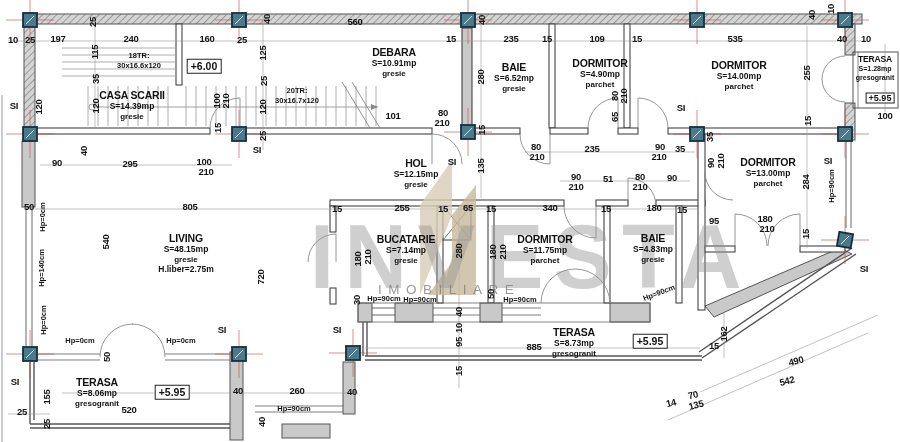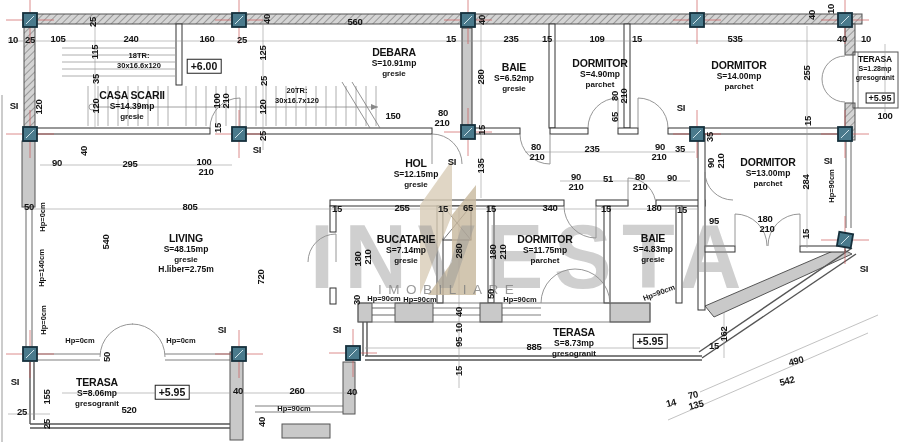--- a/index.html
+++ b/index.html
@@ -382,21 +382,21 @@
 <span class="box" style="left:650px;top:341px">+5.95</span>
 <span class="box sm" style="left:880px;top:98px">+5.95</span>
 
 <span class="st" style="left:139px;top:56px">18TR:</span>
 <span class="st" style="left:139px;top:66px">30x16.6x120</span>
 <span class="st" style="left:297px;top:91px">20TR:</span>
 <span class="st" style="left:297px;top:101px">30x16.7x120</span>
 
 <b class="d" style="left:13px;top:40px">10</b>
 <b class="d" style="left:30px;top:40px">25</b>
-<b class="d" style="left:58px;top:39px">105</b>
+<b class="d" style="left:58px;top:39px">197</b>
 <b class="d" style="left:131px;top:39px">240</b>
 <b class="d" style="left:207px;top:39px">160</b>
 <b class="d" style="left:242px;top:40px">25</b>
 <b class="d" style="left:355px;top:22px">560</b>
 <b class="d" style="left:451px;top:39px">15</b>
 <b class="d" style="left:511px;top:39px">235</b>
 <b class="d" style="left:547px;top:39px">15</b>
 <b class="d" style="left:597px;top:39px">109</b>
 <b class="d" style="left:637px;top:39px">15</b>
 <b class="d" style="left:735px;top:39px">535</b>
@@ -422,21 +422,21 @@
 <b class="d" style="left:206px;top:172px">210</b>
 <b class="d v" style="left:84px;top:151px">40</b>
 <b class="d" style="left:257px;top:150px">SI</b>
 <b class="d" style="left:29px;top:207px">50</b>
 <b class="d" style="left:190px;top:207px">805</b>
 <b class="d v" style="left:106px;top:242px">540</b>
 <b class="d v" style="left:261px;top:277px">720</b>
 <b class="d v hp" style="left:43px;top:217px">Hp=0cm</b>
 <b class="d v hp" style="left:42px;top:268px">Hp=140cm</b>
 <b class="d v hp" style="left:44px;top:320px">Hp=0cm</b>
-<b class="d" style="left:393px;top:116px">150</b>
+<b class="d" style="left:393px;top:116px">101</b>
 <b class="d" style="left:443px;top:113px">80</b>
 <b class="d" style="left:442px;top:123px">210</b>
 <b class="d v" style="left:482px;top:20px">40</b>
 <b class="d v" style="left:481px;top:77px">280</b>
 <b class="d v" style="left:482px;top:130px">15</b>
 <b class="d v" style="left:481px;top:166px">135</b>
 <b class="d" style="left:452px;top:162px">SI</b>
 <b class="d" style="left:536px;top:147px">80</b>
 <b class="d" style="left:537px;top:157px">210</b>
 <b class="d" style="left:592px;top:149px">235</b>

